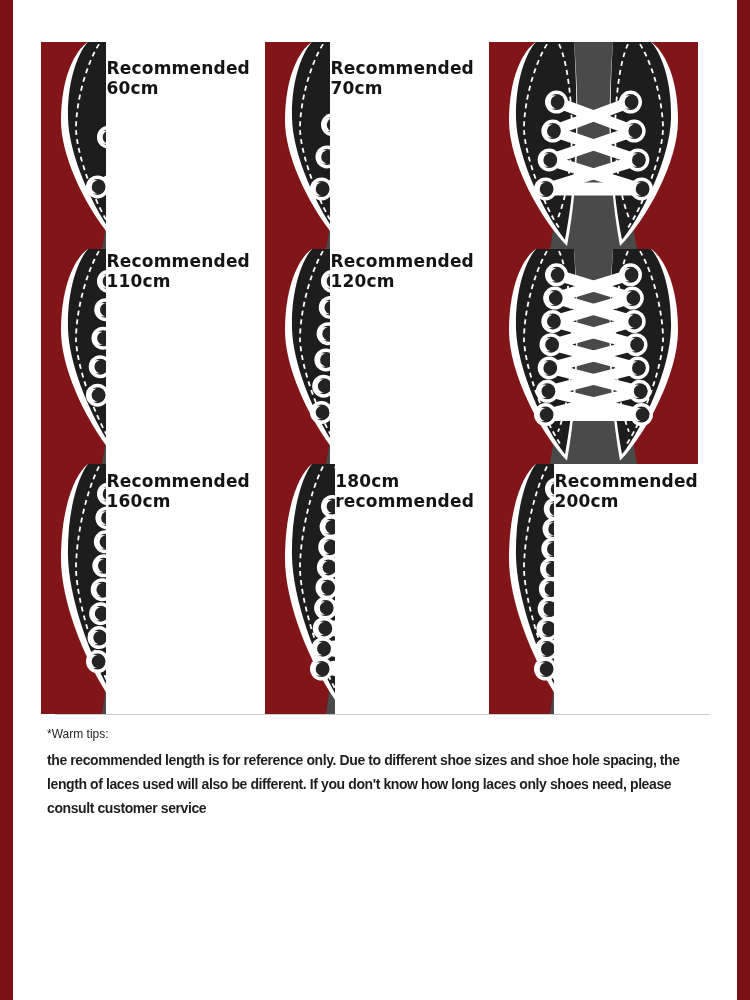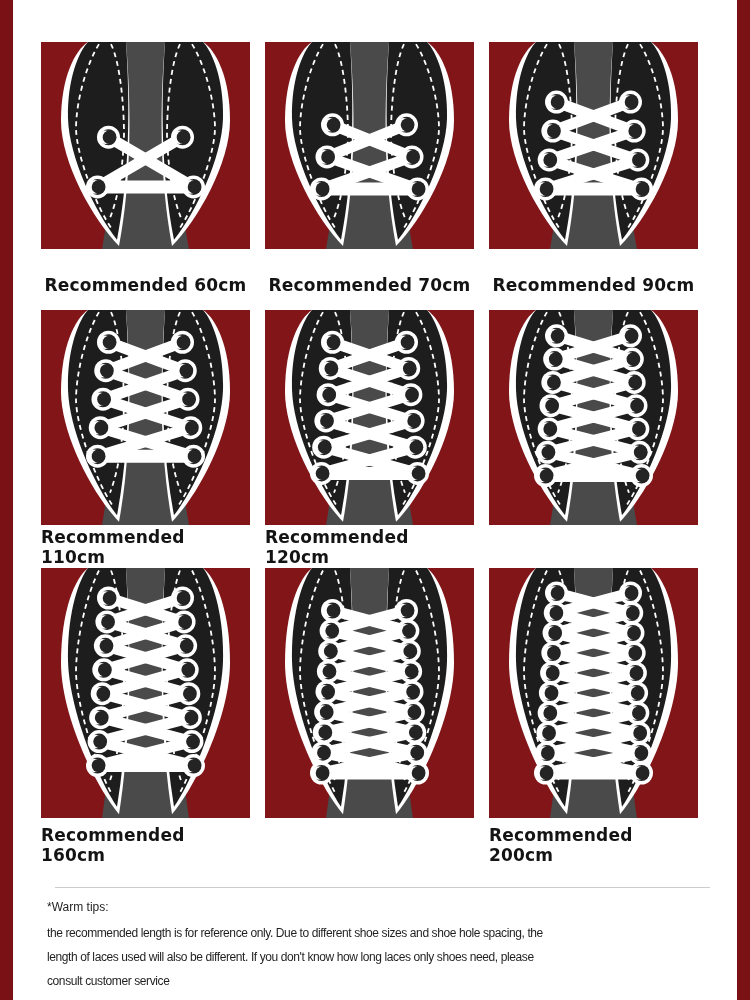--- a/index.html
+++ b/index.html
@@ -3,34 +3,34 @@
 <meta charset="utf-8">
 <style>
   html,body{margin:0;padding:0;background:#ffffff;}
   .page{position:relative;width:750px;height:1000px;background:#ffffff;overflow:hidden;
         font-family:"Liberation Sans","DejaVu Sans",sans-serif;}
   .stripe{position:absolute;top:0;width:13px;height:1000px;}
   .stripe.left{left:0;}
   .stripe.right{right:0;}
   .content{margin-left:13px;padding:42px 0 0 28px;width:709px;box-sizing:border-box;}
   .grid-row{display:flex;gap:15px;}
-  .cell{width:209px;display:flex;flex-direction:column;}
+  .cell{width:209px;display:flex;flex-direction:row;}
   .art{width:209px;overflow:hidden;}
   .art svg{display:block;}
   .r1 .art{height:207px;} .r2 .art{height:215px;} .r3 .art{height:250px;}
   .caption{display:flex;align-items:center;justify-content:center;
            font-weight:bold;font-size:17px;color:#141414;letter-spacing:.2px;
            font-family:"DejaVu Sans","Liberation Sans",sans-serif;}
   .r1 .caption{height:61px;padding-top:10px;box-sizing:border-box;}
   .r2 .caption{height:43px;}
   .r3 .caption{height:69px;padding-bottom:16px;box-sizing:border-box;}
   .divider{height:0;border-top:1px solid #cccccc;margin-left:14px;width:655px;}
   .tips{margin:12px 0 0 6px;color:#1f1f1f;}
   .tips-heading{font-size:12px;margin-bottom:7px;}
-  .tips-line{font-size:12px;line-height:24px;letter-spacing:-0.4px;white-space:nowrap;}
+  .tips-line{font-size:14px;line-height:24px;letter-spacing:-0.4px;white-space:nowrap;font-weight:bold;}
 </style>
 </head>
 <body>
 
 <div class="page">
   <div class="stripe left" style="background: rgb(122, 18, 21);"></div>
   <div class="stripe right" style="background: rgb(122, 18, 21);"></div>
 
   <div class="content">
 
@@ -176,21 +176,20 @@
               <circle cx="56.5" cy="146.97" r="11.5" fill="#ffffff"></circle>
               <circle cx="56.5" cy="146.97" r="8" fill="#242424"></circle>
               <circle cx="53.5" cy="146.97" r="6.8" fill="#ffffff"></circle>
               <circle cx="57.3" cy="146.97" r="6.6" fill="#242424"></circle>
               <circle cx="152.5" cy="146.97" r="11.5" fill="#ffffff"></circle>
               <circle cx="152.5" cy="146.97" r="8" fill="#242424"></circle>
               <circle cx="149.5" cy="146.97" r="6.8" fill="#ffffff"></circle>
               <circle cx="153.3" cy="146.97" r="6.6" fill="#242424"></circle>
             </svg>
           </div>
-        <div class="caption">Recommended 90cm</div>
       </div>
     </div>
 
     <div class="grid-row r2">
       <div class="cell">
         <div class="art">
             <svg width="209" height="215" viewBox="0 0 209 215" xmlns="http://www.w3.org/2000/svg">
               <rect width="209" height="215" fill="#811518"></rect>
               <path d="M77,0 L132,0 C136,107.5 140,172.0 148,215 L61,215 C69,172.0 73,107.5 77,0 Z" fill="#4a4a4a"></path>
               <g>
@@ -631,20 +630,21 @@
               <circle cx="56.5" cy="205" r="11.5" fill="#ffffff"></circle>
               <circle cx="56.5" cy="205" r="8" fill="#242424"></circle>
               <circle cx="53.5" cy="205" r="6.8" fill="#ffffff"></circle>
               <circle cx="57.3" cy="205" r="6.6" fill="#242424"></circle>
               <circle cx="152.5" cy="205" r="11.5" fill="#ffffff"></circle>
               <circle cx="152.5" cy="205" r="8" fill="#242424"></circle>
               <circle cx="149.5" cy="205" r="6.8" fill="#ffffff"></circle>
               <circle cx="153.3" cy="205" r="6.6" fill="#242424"></circle>
             </svg>
           </div>
+        <div class="caption">180cm recommended</div>
       </div>
       <div class="cell">
         <div class="art">
             <svg width="209" height="250" viewBox="0 0 209 250" xmlns="http://www.w3.org/2000/svg">
               <rect width="209" height="250" fill="#811518"></rect>
               <path d="M77,0 L132,0 C136,125.0 140,200.0 148,250 L61,250 C69,200.0 73,125.0 77,0 Z" fill="#4a4a4a"></path>
               <g>
                 <path d="M47,0 L85,0 C90,75.0 91,162.5 78,246.3 C52,215.0 20,145.0 20,95.0 C20,42.5 34,10.0 47,0 Z" fill="#ffffff"></path>
                 <path d="M47,0 L85,0 C89,75.0 89,157.5 76,238.8 C55,207.5 28,140.0 27,92.5 C26,45.0 38,11.3 47,0 Z" fill="#1d1d1d"></path>
                 <path d="M58,2.5 C44,30.0 35,75.0 35,105.0 C36,140.0 56,200.0 71,226.3" fill="none" stroke="#ffffff" stroke-width="1.8" stroke-dasharray="5,4"></path>

